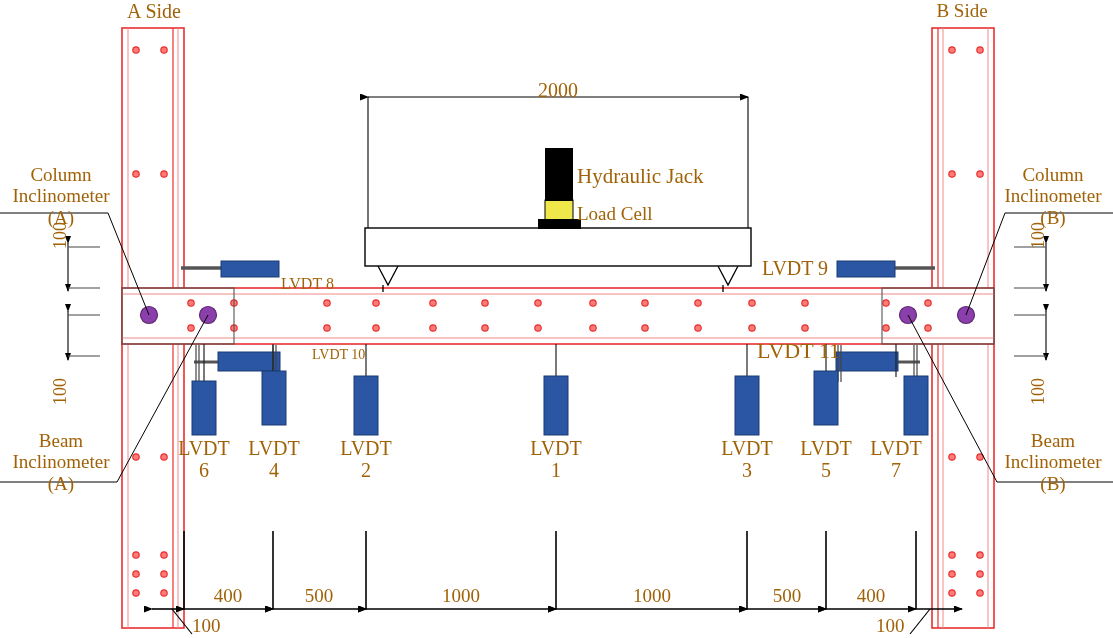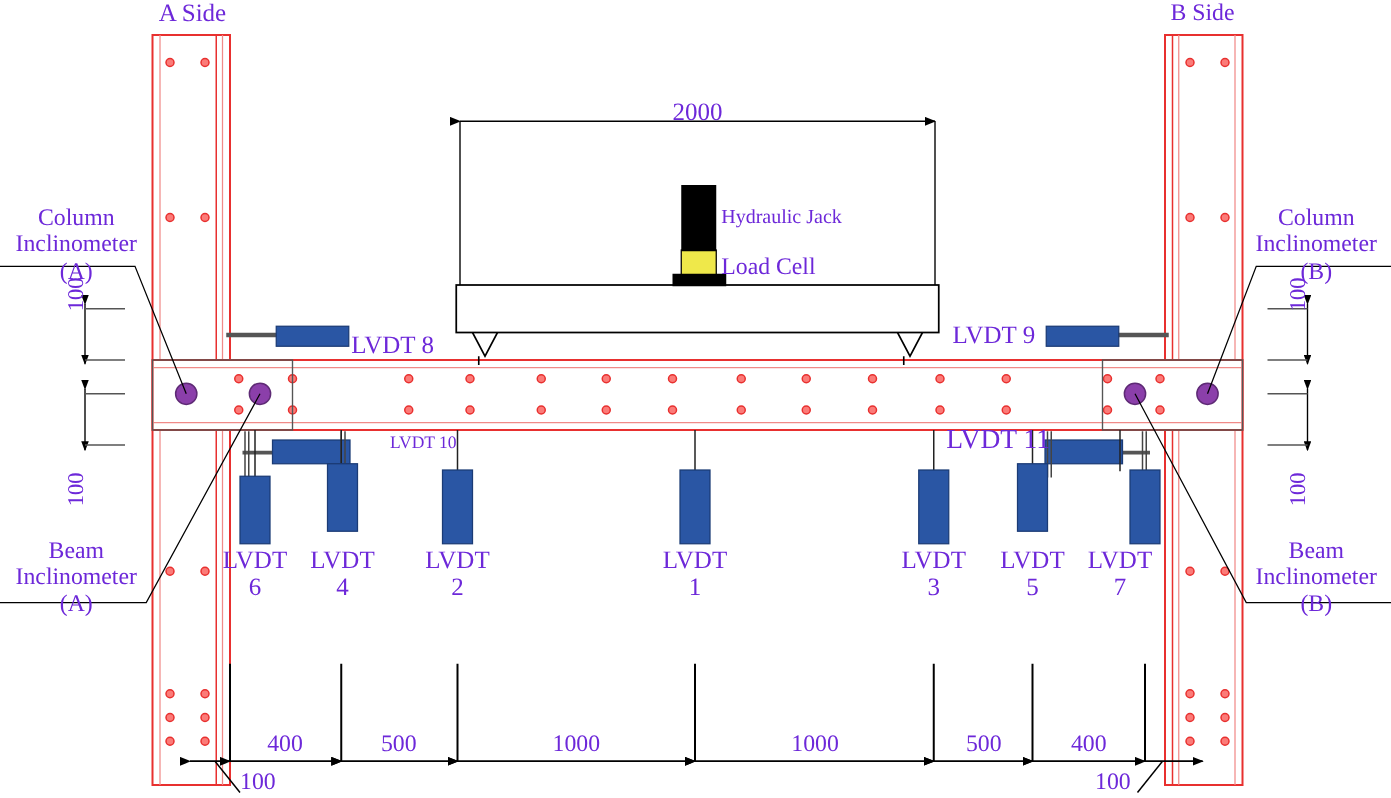--- a/index.html
+++ b/index.html
@@ -1,19 +1,19 @@
 <!DOCTYPE html>
 <html><head>
 <meta charset="utf-8">
 <style>
   html,body{margin:0;padding:0;background:#fff;}
   body{font-family:"Liberation Serif", serif;}
   #stage{position:relative;width:1113px;height:638px;background:#fff;overflow:hidden;}
   #stage svg{position:absolute;top:0;left:0;}
-  .lbl{position:absolute;font-family:"Liberation Serif", serif;color:#6d28d9;white-space:nowrap;
+  .lbl{position:absolute;font-family:"Liberation Serif", serif;color:#a16207;white-space:nowrap;
        line-height:1.12;}
   .ctr{text-align:center;}
   .vert{writing-mode:vertical-rl;transform:rotate(180deg);}
 </style>
 </head>
 <body>
 
 <div id="stage">
 
 <svg width="1113" height="638" viewBox="0 0 1113 638">
@@ -248,21 +248,21 @@
     <line x1="930" y1="609" x2="910" y2="634" stroke-width="1.2"></line>
   </g>
 
 </svg>
 
 <div class="lbl ctr" style="left:108px;top:0px;width:92px;font-size:20px;">A Side</div>
 <div class="lbl ctr" style="left:916px;top:0px;width:92px;font-size:19px;">B Side</div>
 
 <div class="lbl ctr" style="left:508px;top:79px;width:100px;font-size:20px;">2000</div>
 
-<div class="lbl" style="left:577px;top:165px;font-size:16px;">Hydraulic Jack</div>
+<div class="lbl" style="left:577px;top:165px;font-size:21px;">Hydraulic Jack</div>
 <div class="lbl" style="left:577px;top:203px;font-size:19px;">Load Cell</div>
 
 <div class="lbl ctr" style="left:0px;top:164px;width:122px;font-size:19px;">
   <div>Column</div>
   <div>Inclinometer</div>
   <div>(A)</div>
 </div>
 <div class="lbl ctr" style="left:0px;top:430px;width:122px;font-size:19px;">
   <div>Beam</div>
   <div>Inclinometer</div>
@@ -277,21 +277,21 @@
   <div>Beam</div>
   <div>Inclinometer</div>
   <div>(B)</div>
 </div>
 
 <div class="lbl vert" style="left:50px;top:222px;font-size:18px;">100</div>
 <div class="lbl vert" style="left:50px;top:378px;font-size:18px;">100</div>
 <div class="lbl vert" style="left:1028px;top:222px;font-size:18px;">100</div>
 <div class="lbl vert" style="left:1028px;top:378px;font-size:18px;">100</div>
 
-<div class="lbl" style="left:281px;top:265px;font-size:20px;">LVDT 8</div>
+<div class="lbl" style="left:281px;top:275px;font-size:16px;">LVDT 8</div>
 <div class="lbl" style="left:762px;top:257px;font-size:20px;">LVDT 9</div>
 <div class="lbl" style="left:276px;top:347px;font-size:14px;padding-left:36px;">LVDT 10</div>
 <div class="lbl" style="left:757px;top:339px;font-size:22px;">LVDT 11</div>
 
 <div class="lbl ctr" style="left:162px;top:437px;width:84px;font-size:20px;">
   <div>LVDT</div>
   <div>6</div>
 </div>
 <div class="lbl ctr" style="left:232px;top:437px;width:84px;font-size:20px;">
   <div>LVDT</div>

